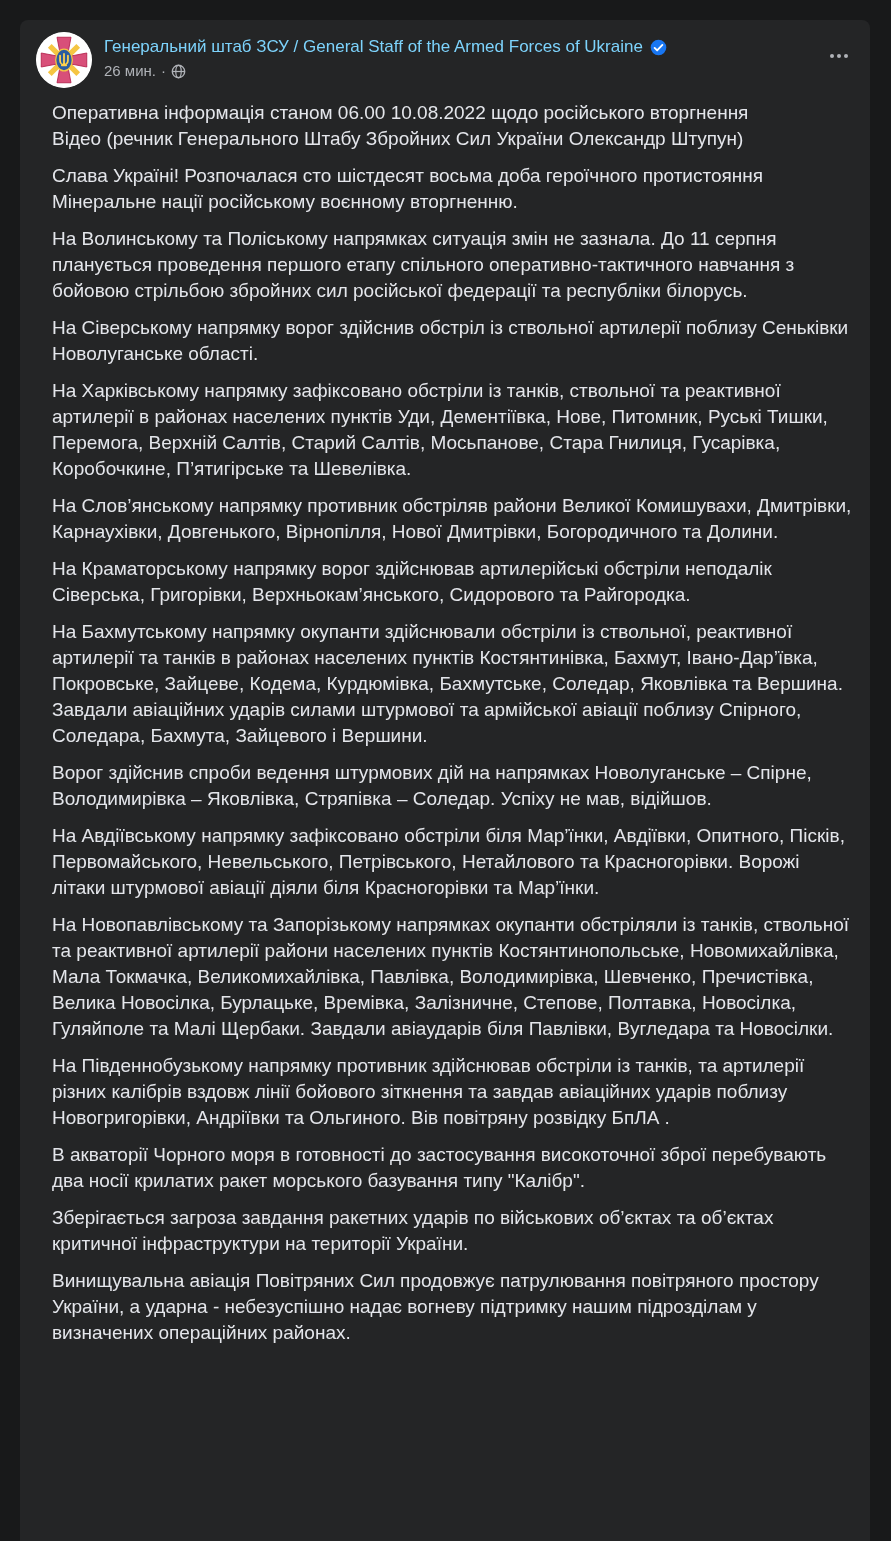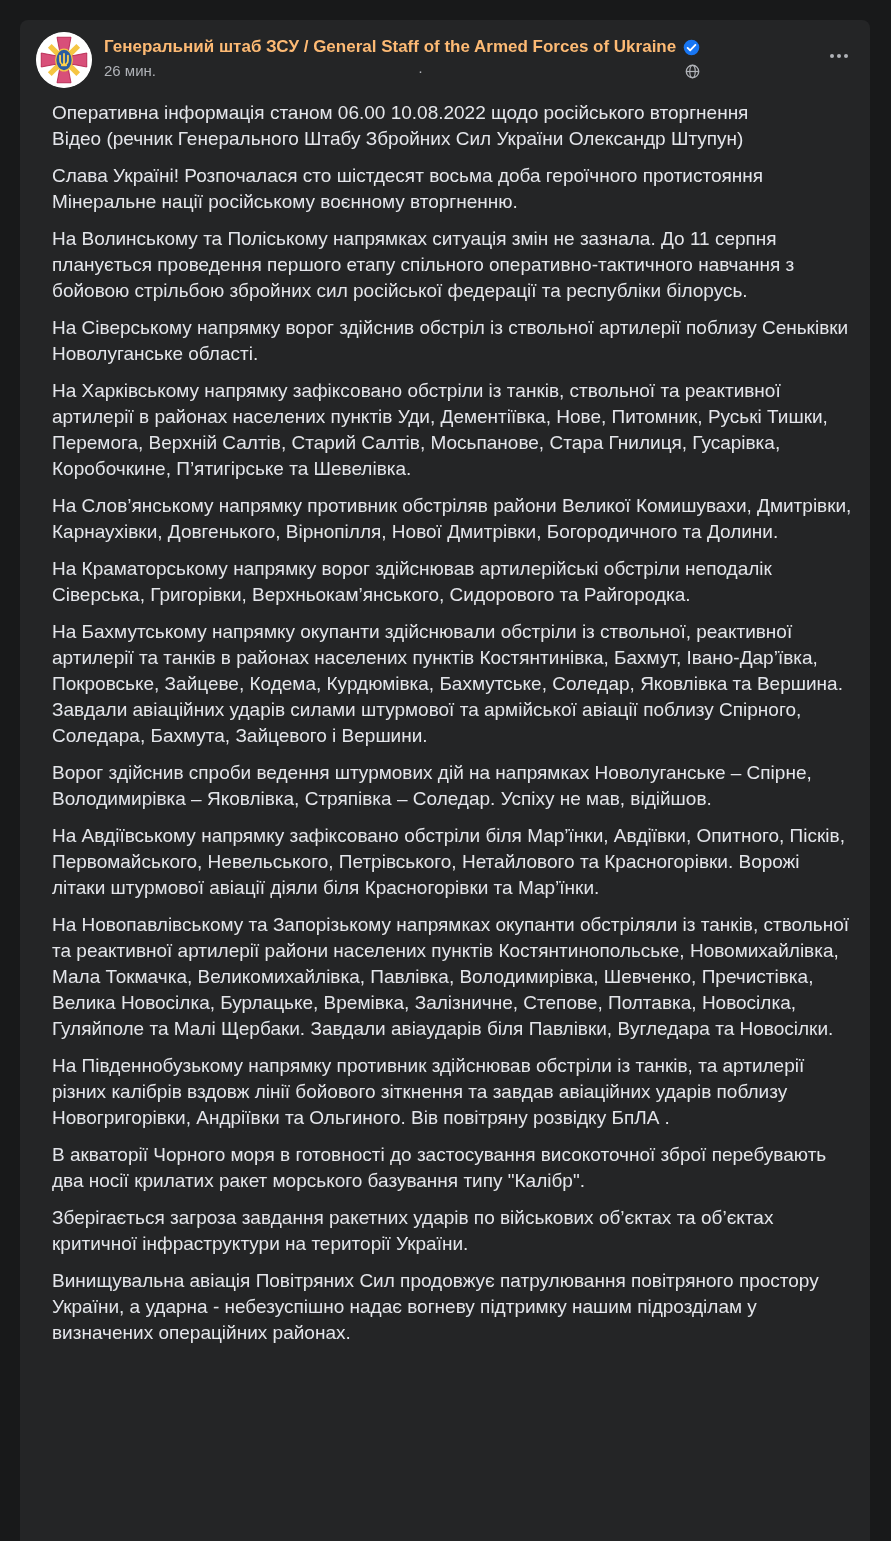--- a/index.html
+++ b/index.html
@@ -21,27 +21,27 @@
   .header { display: flex; align-items: flex-start; position: relative; }
   .avatar {
     width: 56px; height: 56px; flex: 0 0 56px;
     border-radius: 50%; overflow: hidden; cursor: pointer;
     background: #fff;
   }
   .avatar svg { display: block; width: 56px; height: 56px; }
   .head-text { margin-left: 12px; padding-top: 4px; min-width: 0; }
   .name-row { display: flex; align-items: center; gap: 7px; }
   .page-name {
-    font-size: 17px; font-weight: bold; color: #fdba74;
+    font-size: 17px; font-weight: normal; color: #7dd3fc;
     line-height: 21px; text-decoration: none; cursor: pointer;
   }
   .verified { width: 17px; height: 17px; flex: 0 0 17px; margin-top: 1px; }
   .meta-row {
     display: flex; align-items: center; gap: 5px;
-    margin-top: 5px; color: #b0b3b8; font-size: 15px; line-height: 18px; justify-content: space-between;
+    margin-top: 5px; color: #b0b3b8; font-size: 15px; line-height: 18px;
   }
   .timestamp { color: #b0b3b8; text-decoration: none; cursor: pointer; }
   .sep { color: #b0b3b8; }
   .globe { width: 15px; height: 15px; margin-top: 1px; }
   .more-btn {
     position: absolute; right: -4px; top: 12px;
     display: flex; gap: 3px; align-items: center;
     padding: 10px; border-radius: 18px; cursor: pointer;
   }
   .dot { width: 4px; height: 4px; background: #b0b3b8; border-radius: 50%; }

